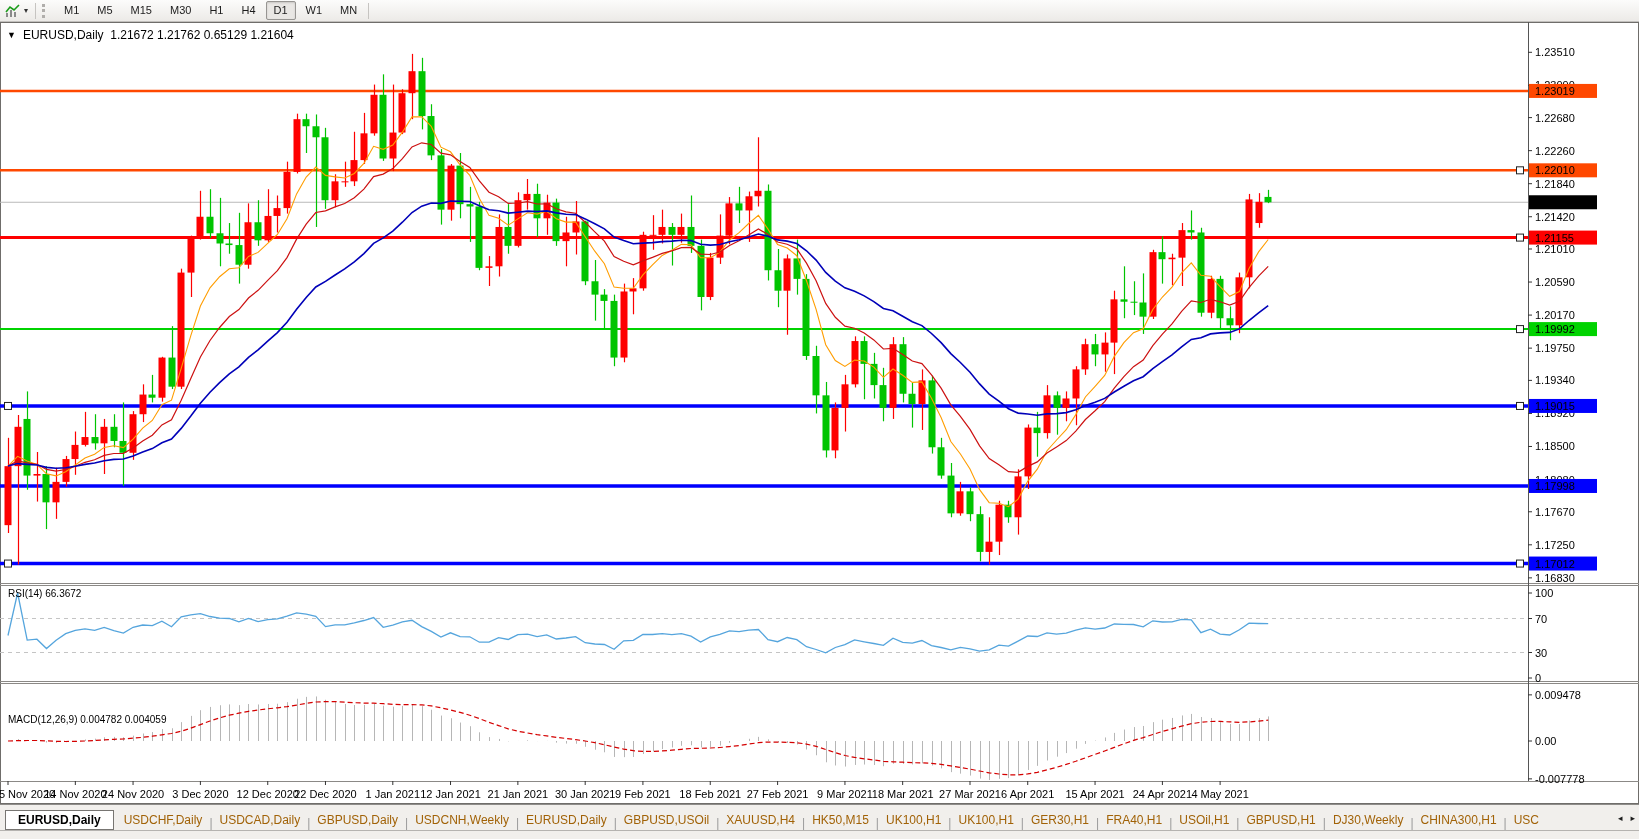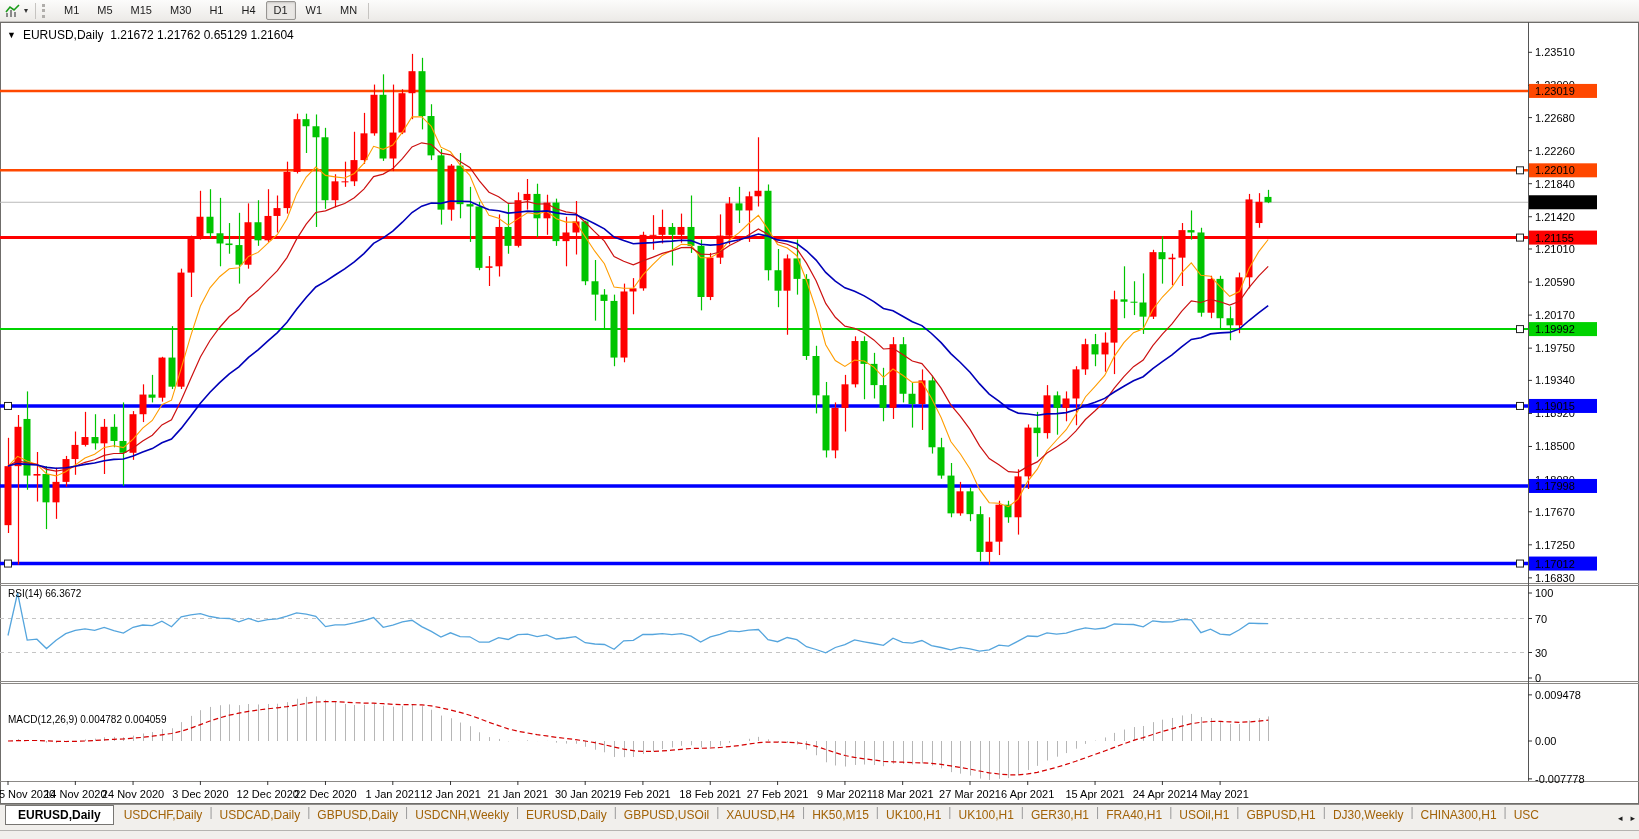--- a/index.html
+++ b/index.html
@@ -23,21 +23,21 @@
   #chart-svg text{font-family:"Liberation Sans",sans-serif;font-size:11px;fill:#000}
   .chart-title{position:absolute;left:7px;top:6px;font-size:12px;color:#000;white-space:pre;
                display:flex;align-items:center;gap:7px}
   .title-caret{font-size:9px;color:#000}
   .panel-label{position:absolute;left:8px;font-size:10px;color:#000;white-space:pre}
   .rsi-label{top:566px}
   .macd-label{top:692px}
   
   .tabbar{position:absolute;top:804px;left:0;width:1639px;height:35px;background:#f1efec;
           border-top:1px solid #8e8c89;box-sizing:border-box}
-  .tabs-row{height:25px;display:flex;align-items:flex-start;padding-left:3px;
+  .tabs-row{height:25px;display:flex;align-items:flex-end;padding-left:3px;
             border-bottom:1px solid #b5b3b0;position:relative;overflow:hidden}
   .tab{font-size:12px;color:#a16207;padding:3px 6px;white-space:nowrap;cursor:default}
   .tab.active{background:#fff;border:1px solid #777572;color:#000;font-weight:700;
               padding:2px 12px;margin:0 4px 0 2px}
   .tab-sep{color:#9a9a9a;font-size:12px;margin:0 1px;flex:0 0 auto}
   .tab-scroll{position:absolute;right:4px;top:0;height:25px;display:flex;align-items:center;
               gap:8px;font-size:9px;color:#1c1c1c;background:#f1efec;padding-left:6px}
   .tab-scroll span{cursor:default}
 </style>
 </head>

